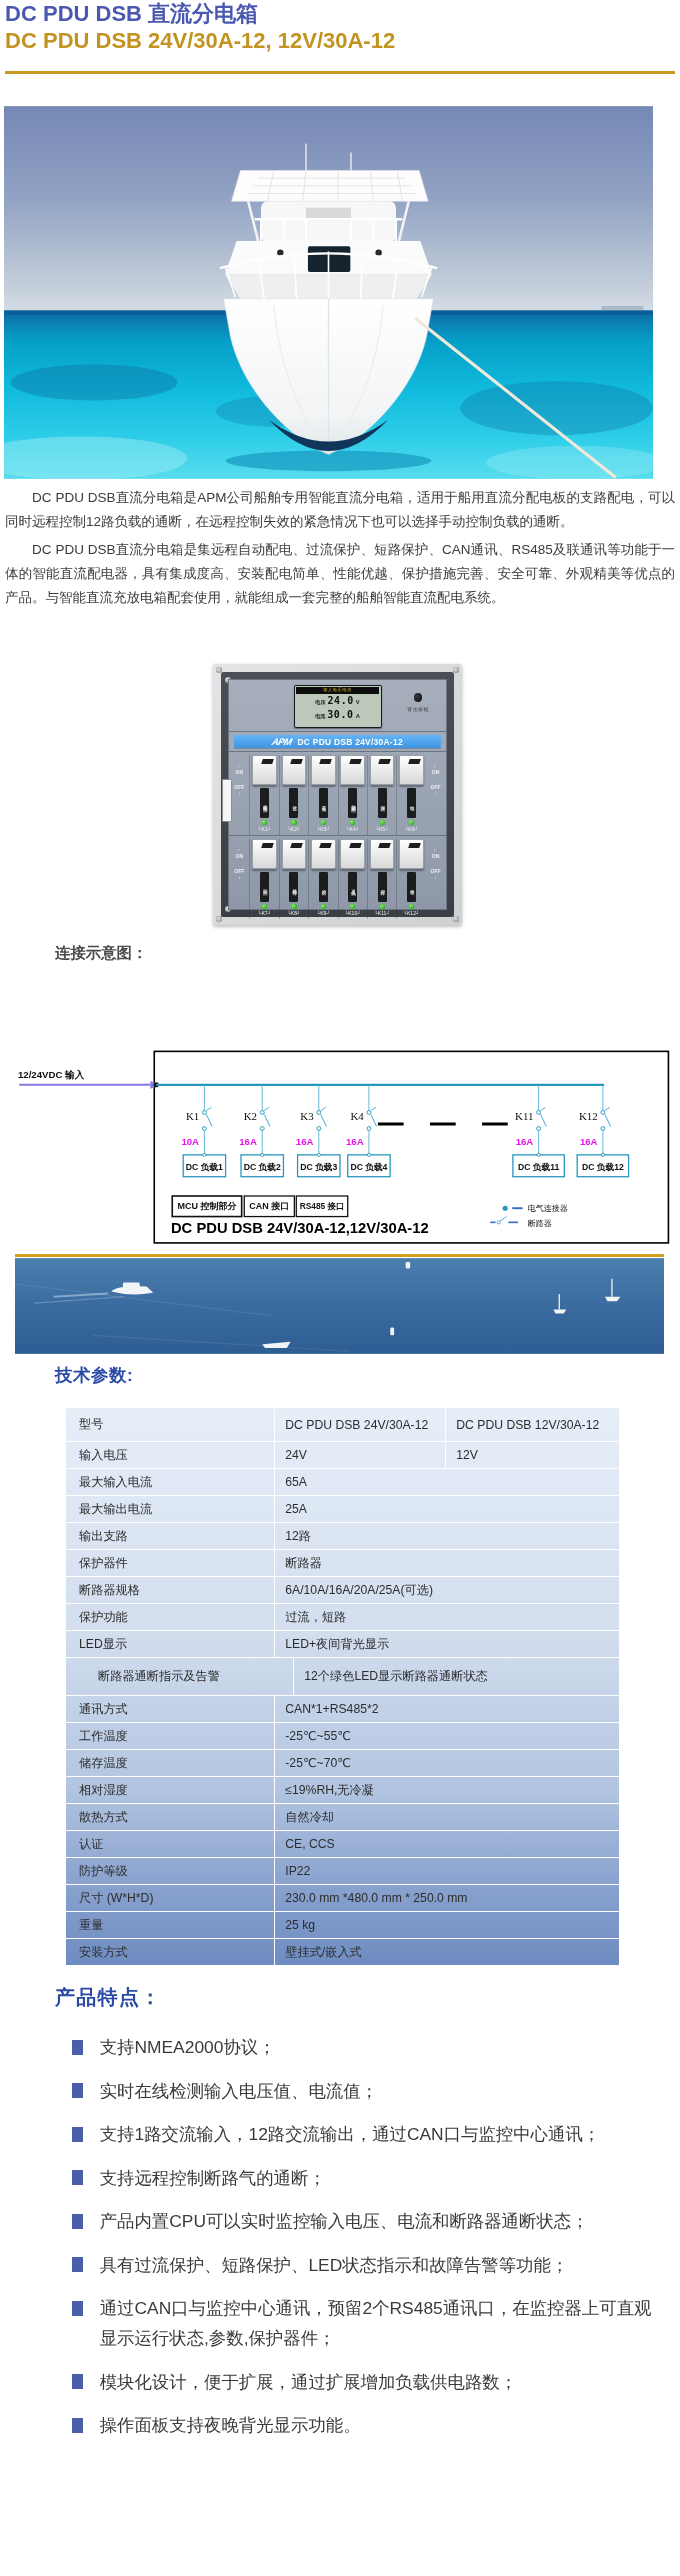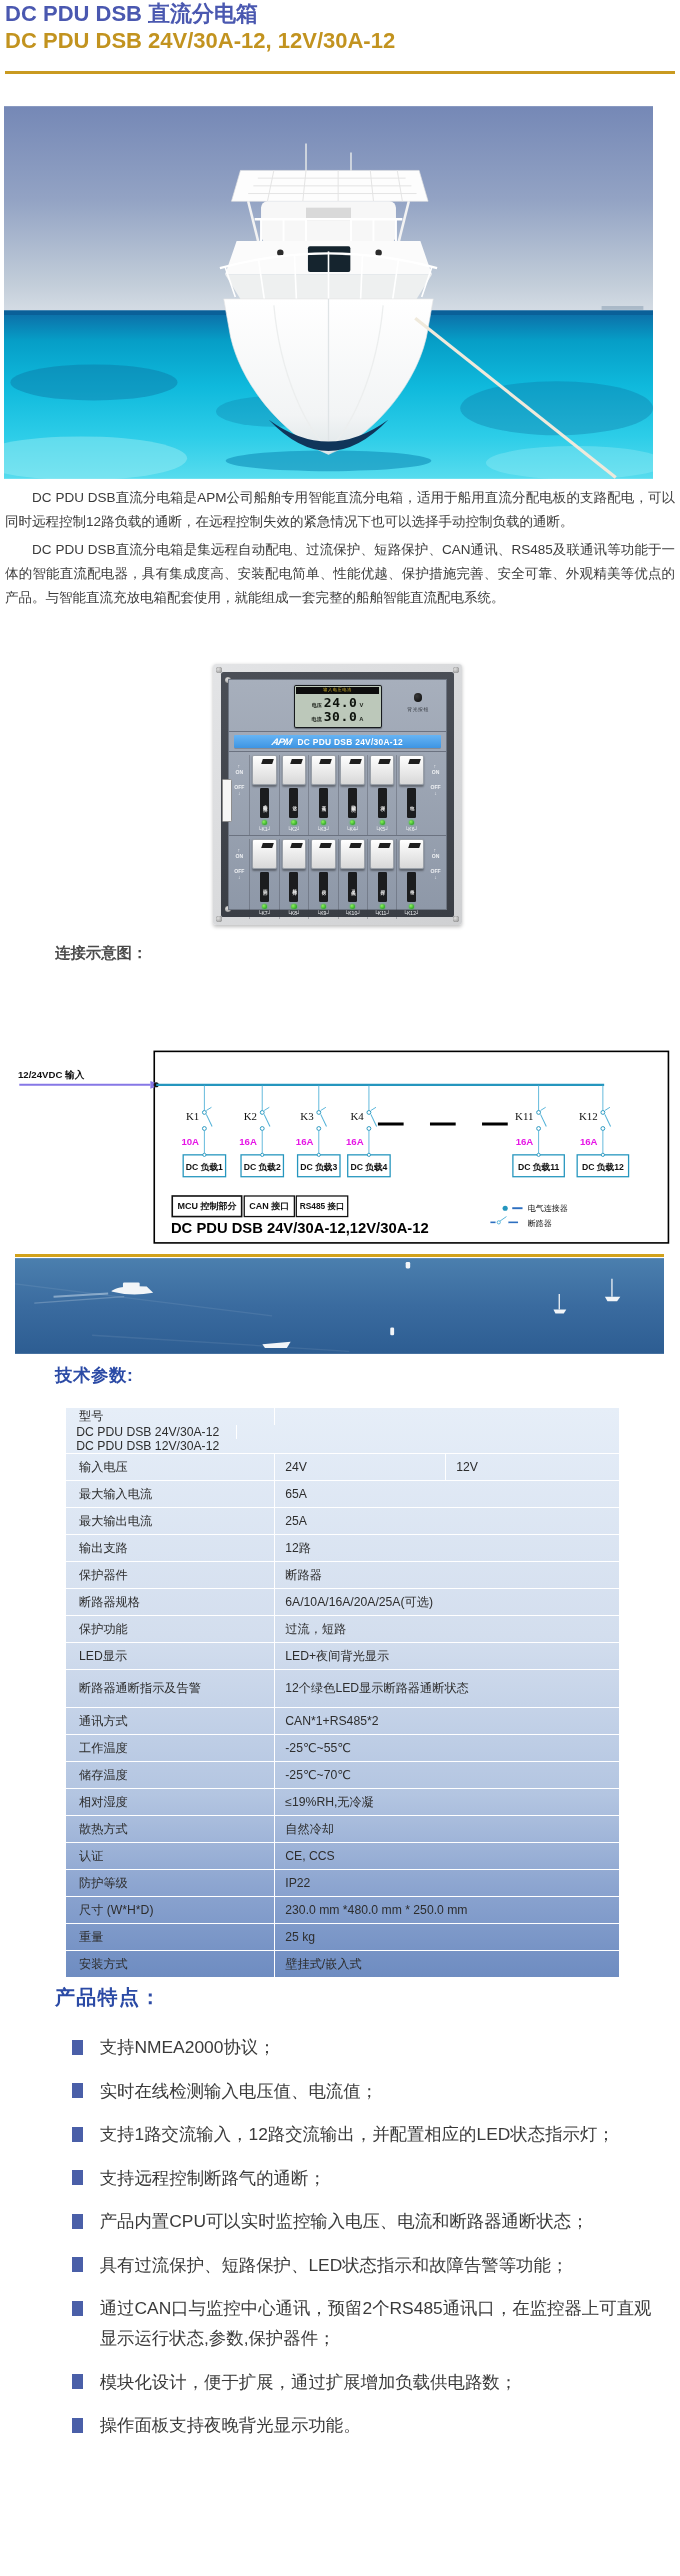--- a/index.html
+++ b/index.html
@@ -29,21 +29,21 @@
   .slot{position:absolute;left:9px;top:44%;width:8.4px;height:41px;background:#f6f6f6;border:0.6px solid #8d8d8d;border-radius:1.3px;z-index:3;}
   .bezel{position:absolute;inset:8.4px;background:linear-gradient(180deg,#4a4e56,#3a3e45);border-radius:2.6px;}
   .face{position:absolute;inset:7px;background:linear-gradient(180deg,#a7afbc,#8e98a8);border:0.6px solid #6d7582;}
   .display-zone{position:relative;height:51px;border-bottom:0.6px solid #6b7280;}
   .lcd{position:absolute;left:50%;top:4.5px;transform:translateX(-50%);width:86px;height:41px;
        background:#bcc8ba;border:1.9px solid #16191d;border-radius:1.9px;box-shadow:0 0.6px 1.3px rgba(0,0,0,.4);}
   .lcd-head{height:6.4px;line-height:6.4px;margin:1.3px 1.9px 1.3px;background:#0d0d0d;color:#d8b92b;
             font-size:4.2px;text-align:center;letter-spacing:0.6px;overflow:hidden;}
   .lcd-row{display:flex;align-items:baseline;justify-content:center;gap:1.9px;height:14px;}
   .lcd-mini{font-size:5.1px;color:#20261f;font-weight:bold;}
-  .lcd-val{font-family:"DejaVu Sans Mono",monospace;font-weight:bold;font-size:13px;color:#0d120c;letter-spacing:0.6px;}
+  .lcd-val{font-family:"DejaVu Sans Mono",monospace;font-weight:bold;font-size:10px;color:#0d120c;letter-spacing:0.6px;}
   .lcd-unit{font-size:5.8px;font-weight:bold;color:#20261f;}
   .backlight{position:absolute;right:16.7px;top:13px;text-align:center;}
   .btn-dot{width:8.4px;height:8.4px;border-radius:50%;background:radial-gradient(circle at 35% 35%,#3a3a3a,#0a0a0a);margin:0 auto;}
   .btn-label{margin-top:4.5px;font-size:4.8px;color:#30343b;letter-spacing:0.6px;}
   .brand-strip{margin:2.6px 4.5px;height:13.5px;border-radius:1.3px;background:linear-gradient(180deg,#66b4f4,#3e95e3);
                display:flex;align-items:center;justify-content:center;gap:5.8px;color:#fff;
                box-shadow:0 0.6px 0.6px rgba(0,0,0,.35);}
   .brand-logo{font-style:italic;font-weight:bold;font-size:9.6px;transform:skewX(-14deg);letter-spacing:-0.6px;}
   .brand-model{font-size:8.4px;font-weight:bold;letter-spacing:0.3px;}
   .breaker-section{display:flex;height:84px;border-top:0.6px solid #6b7280;padding-top:3.2px;box-sizing:border-box;}
@@ -68,22 +68,22 @@
 
   
   .gold-rule{position:absolute;left:15.4px;top:1254px;width:649px;height:3.2px;background:#d2a21b;}
   .sea-banner{position:absolute;left:15.4px;top:1258px;width:649px;height:96px;}
 
   
   .tech-heading{position:absolute;left:55px;top:1363px;font-size:17.4px;font-weight:bold;color:#2b4aa5;letter-spacing:0.6px;}
   .spec-table{position:absolute;left:66px;top:1408px;width:553px;
               background:linear-gradient(180deg,#e6eef8 0%,#d3deee 40%,#b3c5e1 68%,#8aa3cf 85%,#6e8cc1 100%);}
   .trow{display:flex;border-bottom:1.9px solid #ffffff;min-height:26px;align-items:stretch;}
-  .trow.first{min-height:33px;flex-direction:column;}
-  .trow.tall{min-height:37px;}
+  .trow.first{min-height:33px;}
+  .trow.tall{min-height:37px;padding-left:19px;}
   .trow:last-child{border-bottom:none;}
   .tlabel{width:209px;flex:none;border-right:1.9px solid #fff;display:flex;align-items:center;
           padding-left:13px;box-sizing:border-box;font-size:12.2px;color:#2d2d2d;}
   .tval{display:flex;align-items:center;padding-left:10.3px;box-sizing:border-box;font-size:12.2px;color:#2d2d2d;flex:1;}
   .tval.half{width:171px;flex:none;}
   .tval.half.sep{border-right:1.9px solid #fff;}
 
   
   .features-heading{position:absolute;left:55px;top:1984px;font-size:20px;font-weight:bold;color:#2b4aa5;letter-spacing:1.3px;}
   .features{position:absolute;left:72px;top:2032px;width:585px;}
@@ -593,21 +593,21 @@
       <div class="feature">
         <span class="bullet"></span>
         <span class="ftext">支持NMEA2000协议；</span>
       </div>
       <div class="feature">
         <span class="bullet"></span>
         <span class="ftext">实时在线检测输入电压值、电流值；</span>
       </div>
       <div class="feature">
         <span class="bullet"></span>
-        <span class="ftext">支持1路交流输入，12路交流输出，并配置相应的LED状态指示灯；</span>
+        <span class="ftext">支持1路交流输入，12路交流输出，通过CAN口与监控中心通讯；</span>
       </div>
       <div class="feature">
         <span class="bullet"></span>
         <span class="ftext">支持远程控制断路气的通断；</span>
       </div>
       <div class="feature">
         <span class="bullet"></span>
         <span class="ftext">产品内置CPU可以实时监控输入电压、电流和断路器通断状态；</span>
       </div>
       <div class="feature">

